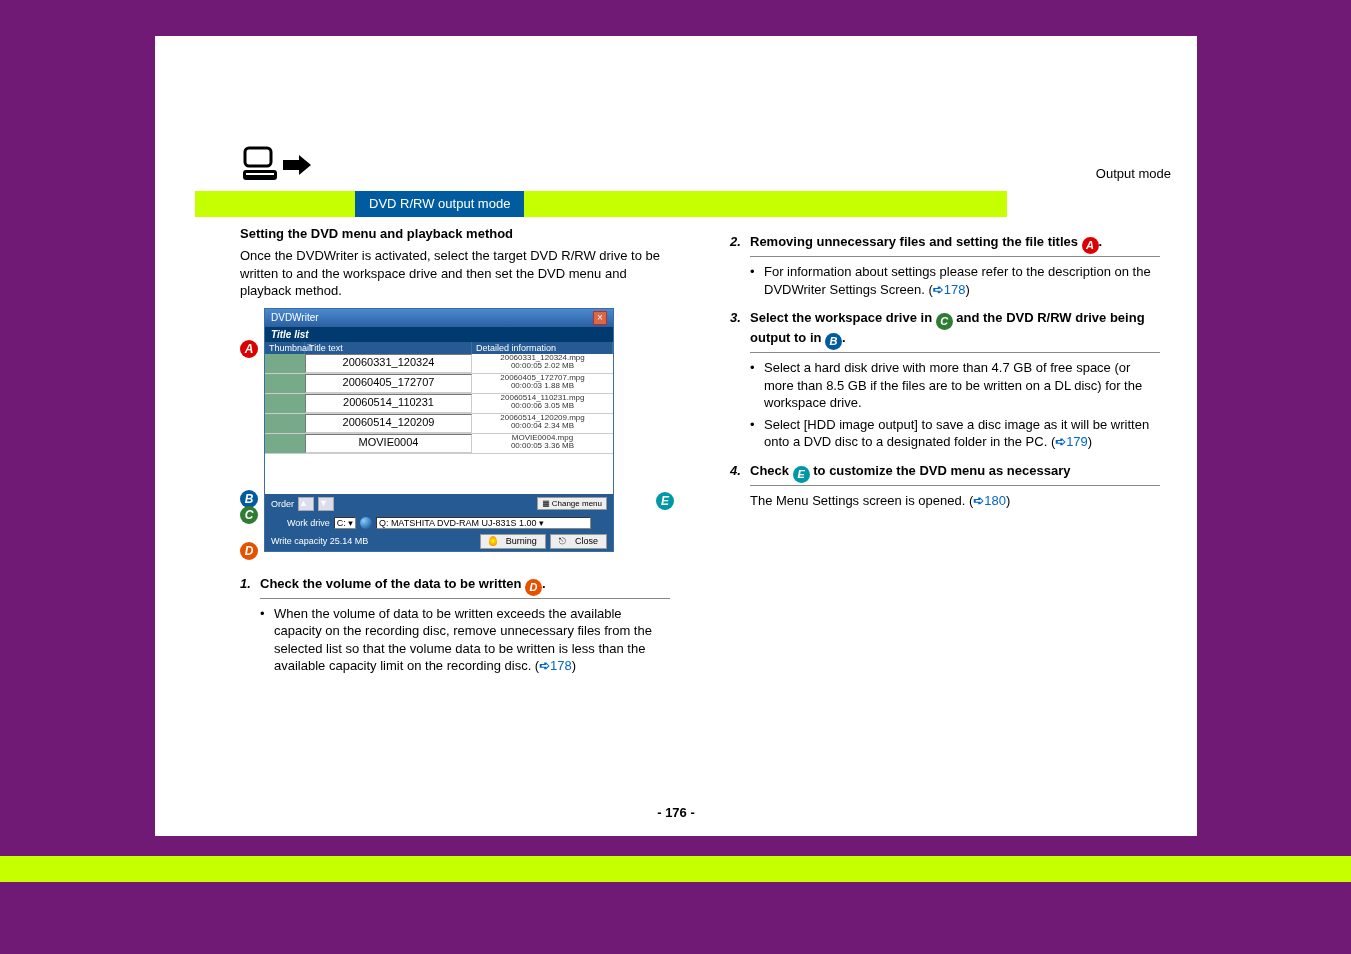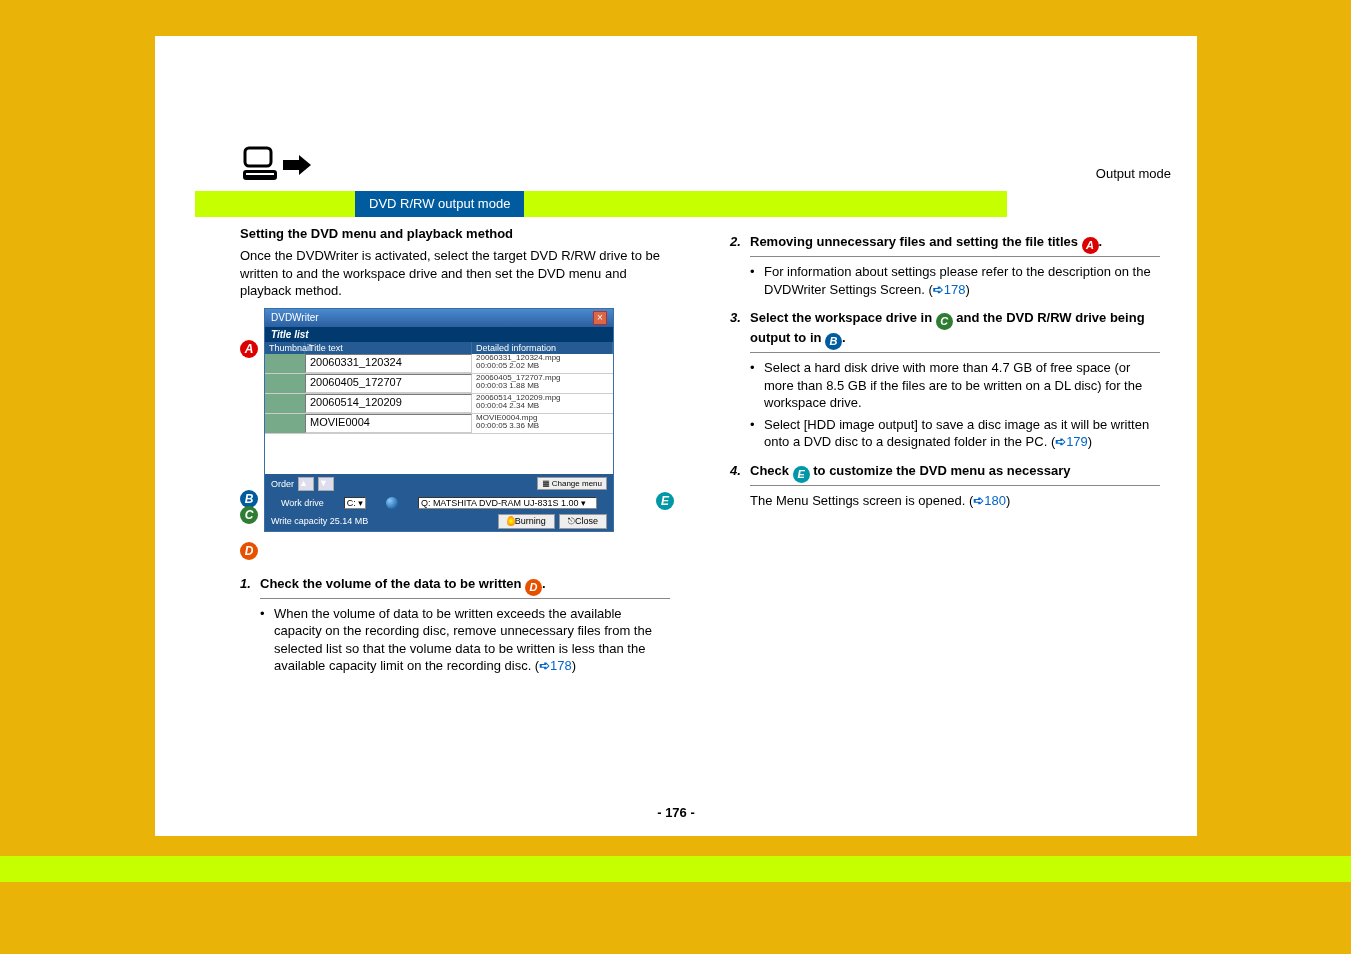--- a/index.html
+++ b/index.html
@@ -1,17 +1,17 @@
 <!DOCTYPE html>
 <html><head>
 <meta charset="utf-8">
 <style>
   * { box-sizing:border-box; margin:0; padding:0; }
   body { background:#4a4a4a; font-family:Arial,Helvetica,sans-serif; font-size:13px; color:#000; }
-  .page { width:1351px; height:954px; margin:0 auto; background:#eab308; position:relative; }
+  .page { width:1351px; height:954px; margin:0 auto; background:#701a75; position:relative; }
   .sheet { position:absolute; left:155px; top:36px; width:1042px; height:800px; background:#fff; }
   .hdr-right { position:absolute; right:26px; top:130px; font-size:13px; }
   .logo-blk { position:absolute; left:88px; top:110px; }
   .logo-blk svg { display:block; }
   .lime-bar { position:absolute; left:40px; top:155px; width:812px; height:26px; background:#c6ff00; }
   .lime-bar .tab { position:absolute; left:160px; top:0; height:26px; background:#005c9e; color:#fff; padding:0 14px; line-height:26px; font-size:13px; }
   .content { position:absolute; left:85px; top:190px; width:920px; display:flex; gap:60px; }
   .col { width:430px; }
   .col h4 { font-size:13px; font-weight:bold; margin-bottom:6px; }
   .col p { font-size:13px; line-height:1.35; margin-bottom:8px; }
@@ -24,36 +24,36 @@
   .mE { background:#0097a7; right:-4px; top:184px; }
   .inline-marker { display:inline-block; width:17px; height:17px; border-radius:50%; color:#fff; font-weight:bold; font-size:11px; line-height:17px; text-align:center; font-style:italic; vertical-align:-3px; }
   .bgA{background:#d00;} .bgB{background:#005c9e;} .bgC{background:#2e7d32;} .bgD{background:#e65100;} .bgE{background:#0097a7;}
   .win { position:absolute; left:24px; top:0; width:350px; border:1px solid #3b6ea5; font-size:10px; }
   .win-title { background:linear-gradient(#4a8ad0,#2b5fa0); color:#fff; padding:2px 6px; display:flex; justify-content:space-between; align-items:center;gap:16px; }
   .win-close { width:14px; height:14px; background:#d64; border:1px solid #a33; color:#fff; font-size:10px; line-height:12px; text-align:center; }
   .tlist { background:#003a6f; color:#fff; font-weight:bold; padding:2px 6px;font-style:italic; }
   .thead { background:#255a93; color:#fff; display:flex; font-size:9px; }
   .thead > div { padding:1px 4px; border-right:1px solid #3b6ea5; }
   .c1{width:40px;} .c2{width:167px;} .c3{flex:1;}
-  .row { display:flex; background:#fff; border-bottom:1px solid #ccc; height:20px; }
+  .row { display:flex; background:#fff; border-bottom:1px solid #ccc; height:20px;text-align:center; }
   .row .c1 { background:#7a8; }
   .row .c2 { border:1px inset #ccc; padding:1px 4px; font-size:11px; }
   .row .c3 { padding:0 4px; font-size:8px; color:#333; line-height:1.1; }
   .gap { height:40px; background:#fff; }
   .midbar { background:#255a93; height:20px; display:flex; align-items:center; padding:0 6px; justify-content:space-between; }
   .ord { display:flex; align-items:center; gap:4px; color:#fff; font-size:9px; }
   .ord-btn { width:16px; height:14px; background:#dde; border:1px solid #aaa; }
   .chg { font-size:8px; background:#eee; border:1px solid #999; padding:1px 4px; display:flex; align-items:center; gap:2px; }
-  .drvbar { background:#255a93; padding:3px 16px; display:flex; align-items:center; gap:20px; color:#fff; font-size:9px; }
+  .drvbar { background:#255a93; padding:3px 22px; display:flex; align-items:center; gap:4px; color:#fff; font-size:9px; }
   .drvsel { background:#fff; color:#000; font-size:9px; border:1px inset #888; padding:0 2px; }
   .globe { width:12px; height:12px; border-radius:50%; background:radial-gradient(circle at 30% 30%, #8cf, #048); display:inline-block; }
   .capbar { background:#255a93; padding:2px 6px; display:flex; align-items:center; justify-content:space-between; }
   .caplabel { color:#fff; font-size:9px; }
   .btns { display:flex; gap:4px; }
-  .wbtn { background:#eee; border:1px solid #999; font-size:9px; padding:1px 8px; display:flex; align-items:center; gap:0; }
+  .wbtn { background:#eee; border:1px solid #999; font-size:9px; padding:1px 8px; display:flex; align-items:center; gap:9px; }
   .flame { width:8px; height:10px; background:radial-gradient(circle,#ff0,#f60); border-radius:50% 50% 50% 50%/60% 60% 40% 40%; }
   .step { display:flex; margin:8px 0 4px 0; }
   .step-num { font-style:italic; font-weight:bold; width:20px; flex-shrink:0; }
   .step-body { flex:1; }
   .step-body .lead { font-weight:bold; }
   .hr { border:none; border-top:1px solid #888; margin:2px 0 6px 0; }
   .bullet { display:flex; margin-bottom:4px; font-size:13px; line-height:1.35; }
   .bullet .dot { width:14px; flex-shrink:0; }
   .link { color:#0066cc; }
   .link-arrow { color:#0066cc; font-weight:bold; }
@@ -113,20 +113,28 @@
             <div class="row">
                 <div class="c1"></div>
                 <div class="c2">20060405_172707</div>
                 <div class="c3">
                   <div>20060405_172707.mpg</div>
                   <div>00:00:03 1.88 MB</div>
                 </div>
               </div>
             <div class="row">
                 <div class="c1"></div>
+                <div class="c2">20060514_110231</div>
+                <div class="c3">
+                  <div>20060514_110231.mpg</div>
+                  <div>00:00:06 3.05 MB</div>
+                </div>
+              </div>
+            <div class="row">
+                <div class="c1"></div>
                 <div class="c2">20060514_120209</div>
                 <div class="c3">
                   <div>20060514_120209.mpg</div>
                   <div>00:00:04 2.34 MB</div>
                 </div>
               </div>
             <div class="row">
                 <div class="c1"></div>
                 <div class="c2">MOVIE0004</div>
                 <div class="c3">

